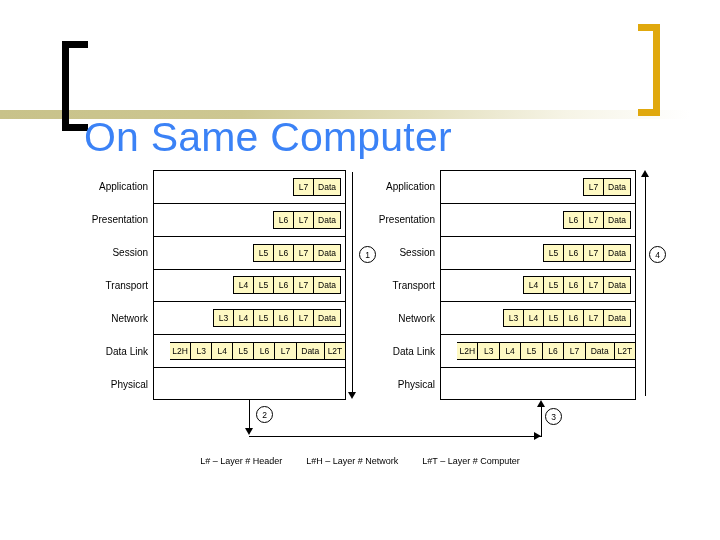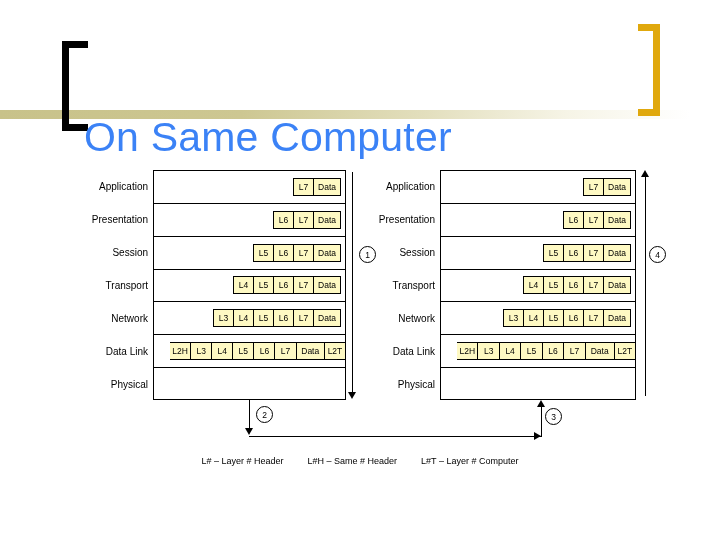--- a/index.html
+++ b/index.html
@@ -348,15 +348,15 @@
   <div class="marker" style="left:545px; top:408px;">3</div>
 
   <div class="arrow-line vline" style="left:645px; top:176px; height:220px;"></div>
   <div class="arrowhead ah-up" style="left:641px; top:170px;"></div>
   <div class="marker" style="left:649px; top:246px;">4</div>
 
 </div>
 
 <div id="legend">
   <span>L# – Layer # Header</span>
-  <span>L#H – Same # Header</span>
+  <span>L#H – Layer # Network</span>
   <span>L#T – Layer # Computer</span>
 </div>
 
 </body></html>

